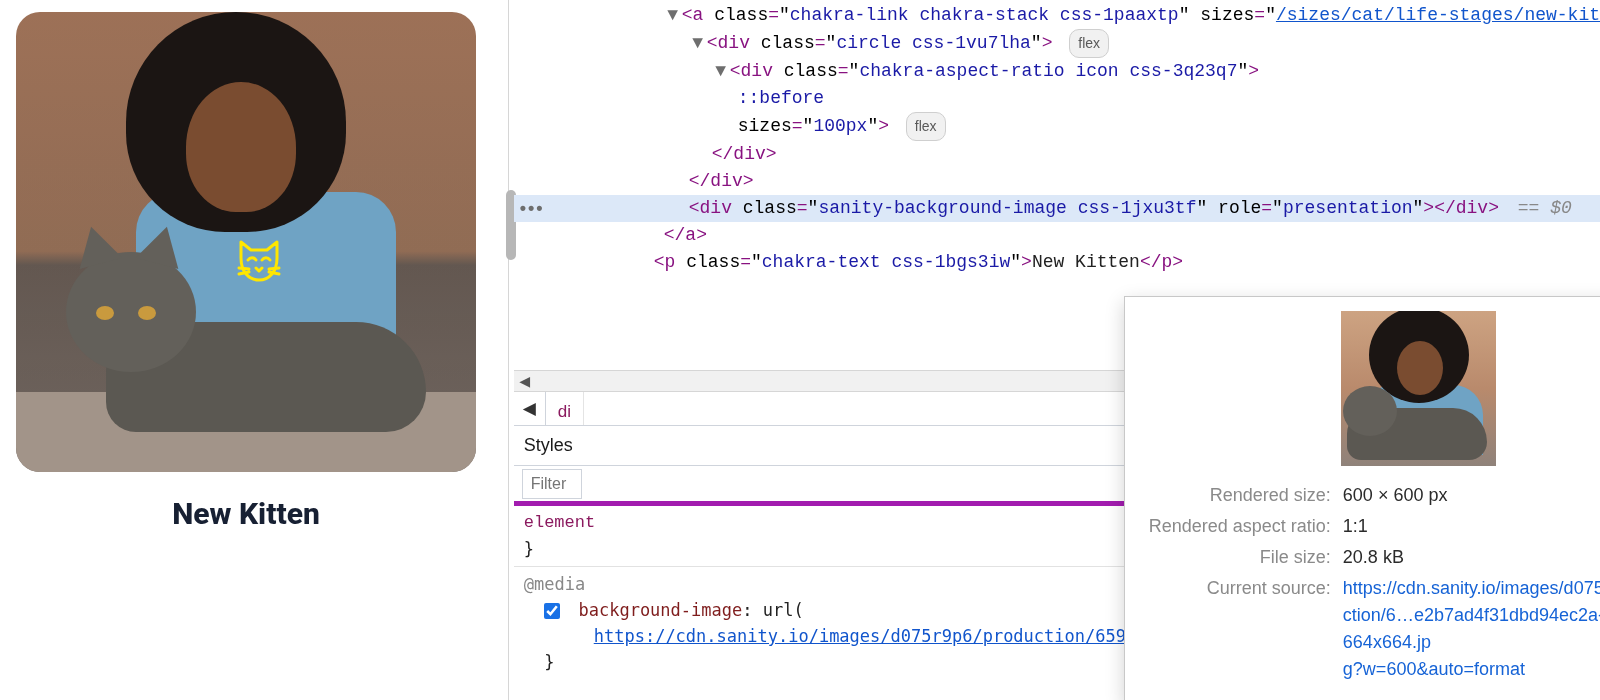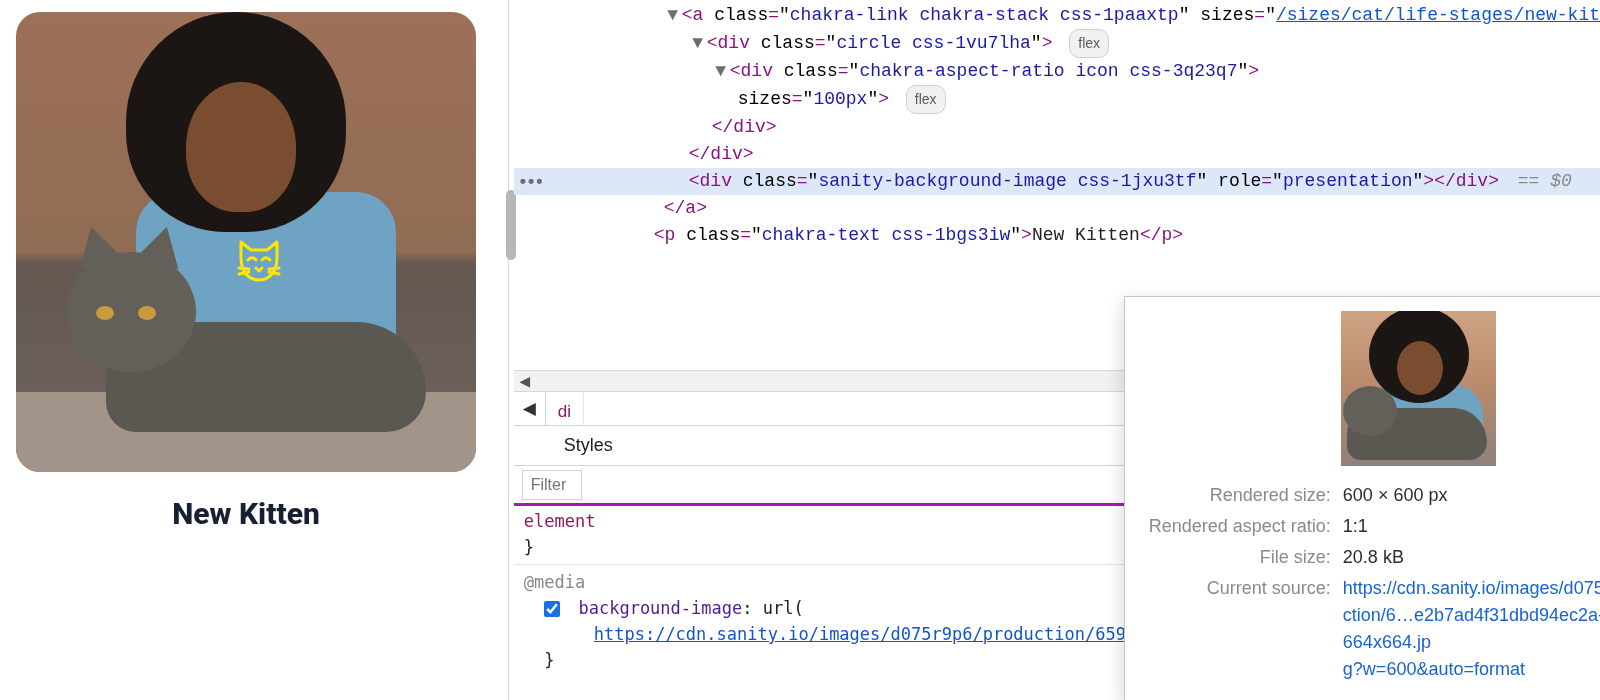--- a/index.html
+++ b/index.html
@@ -165,30 +165,30 @@
     border-bottom:1px solid #cfd4dc;
     display:flex; align-items:center;
     font-family:-apple-system,Arial,sans-serif;
     font-size:18px;
     color:#555;
     padding:0 10px 0 8px;
     gap:26px;
     position:relative;
   }
   .styles-header .tab { padding:6px 2px; cursor:default; }
-  .styles-header .tab.active { color:#1a1a1a;margin-left:40px; }
+  .styles-header .tab.active { color:#1a1a1a; }
   .tool-box {
     border:1px solid #cfd4dc; padding:4px 8px; font-size:15px; color:#555;
     background:#fff;
   }
   .tool-icon { width:22px; height:22px; color:#5a5a5a; display:inline-flex; align-items:center; justify-content:center; }
   
   .filter-row {
     height:40px;
-    border-bottom:3px solid #a21caf;
+    border-bottom:5px solid #a21caf;
     display:flex; align-items:center;
     padding:0 10px 0 8px;
     gap:10px;
     font-family:-apple-system,Arial,sans-serif;
   }
   .filter-input {
     border:1px solid #cfd4dc;
     height:30px; padding:0 8px;
     font-size:16px; color:#888;
     width:60px;
@@ -198,22 +198,22 @@
     height:30px; flex:0 0 120px;
   }
   
   .styles-body {
     font-family: Menlo, Consolas, monospace;
     font-size:17px;
     line-height:26px;
     color:#222;
     padding:2px 10px;
   }
-  .styles-body .sel { color:#8b1a5f; }
-  .styles-body .prop { color:#4c1d95; }
+  .styles-body .sel { color:#8b1a5f;font-family:Liberation Mono, monospace; }
+  .styles-body .prop { color:#7f1d1d; }
   .styles-body .url { color:#1155cc; text-decoration:underline; }
   .styles-body .gray { color:#888; }
   .styles-body .row { display:flex; align-items:flex-start; }
   .styles-body .row .src { margin-left:auto; color:#888; text-decoration:underline; }
   .chk { width:16px; height:16px; accent-color:#1971e6; margin-right:8px; vertical-align:middle; }
   .rule-divider { border-top:1px solid #e2e2e2; margin:4px -10px; }
   
   .popover {
     position:absolute;
     left:610px; top:296px;
@@ -293,20 +293,23 @@
     </div>
     <div class="line indent1">
       <span class="twisty">▼</span><span class="tw">&lt;<span>div</span></span>
       <span class="at"> class</span><span class="eq">=</span>"<span class="st">circle css-1vu7lha</span>"<span class="tw">&gt;</span>
       <span class="badge">flex</span>
     </div>
     <div class="line indent2">
       <span class="twisty">▼</span><span class="tw">&lt;<span>div</span></span>
       <span class="at"> class</span><span class="eq">=</span>"<span class="st">chakra-aspect-ratio icon css-3q23q7</span>"<span class="tw">&gt;</span>
     </div>
+    <div class="line indent3">
+      <span class="st">::before</span>
+    </div>
     <div class="line indent3b">
       <span class="at"><span>sizes</span></span><span class="eq">=</span>"<span class="st">100px</span>"<span class="tw">&gt;</span>
       <span class="badge">flex</span>
     </div>
     <div class="line indent2">
       <span class="tw">&lt;/<span>div</span>&gt;</span>
     </div>
     <div class="line indent1">
       <span class="tw">&lt;/<span>div</span>&gt;</span>
     </div>

